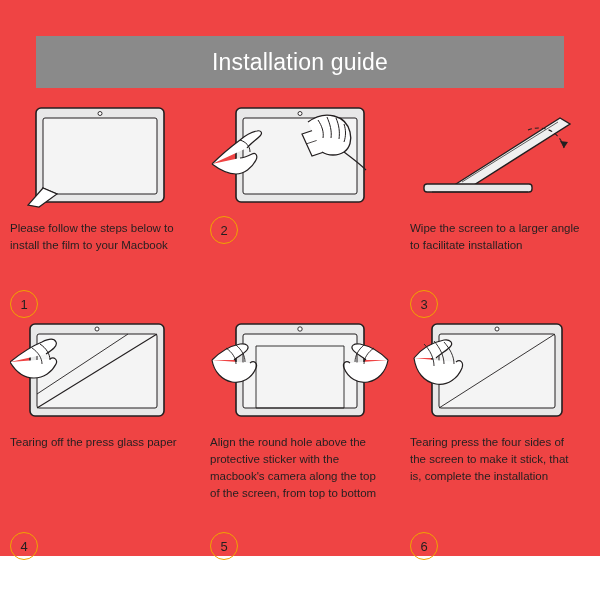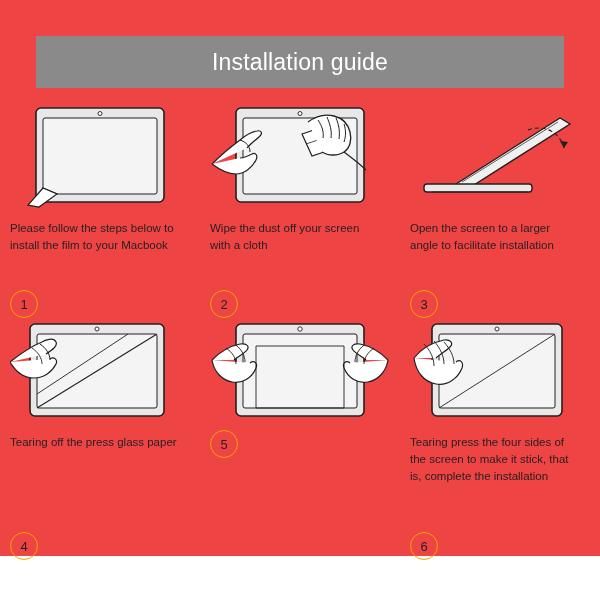--- a/index.html
+++ b/index.html
@@ -123,39 +123,38 @@
           <path d="M96 40 L120 32" fill="none" stroke="#231f20" stroke-width="0.8"></path>
 
           <path d="M98 18 C106 12 116 10 124 12 C132 14 138 20 140 28 C142 36 140 44 134 48 C128 52 118 52 112 48" fill="#ffffff" stroke="#231f20" stroke-width="1.3"></path>
           <path d="M108 16 C112 22 114 28 113 34" fill="none" stroke="#231f20" stroke-width="1"></path>
           <path d="M117 13 C120 20 122 27 121 34" fill="none" stroke="#231f20" stroke-width="1"></path>
           <path d="M126 14 C129 21 130 28 129 35" fill="none" stroke="#231f20" stroke-width="1"></path>
           <path d="M134 20 C136 26 136 32 134 38" fill="none" stroke="#231f20" stroke-width="1"></path>
           <path d="M134 48 C142 54 150 60 156 66" fill="none" stroke="#231f20" stroke-width="1.2"></path>
         </svg>
       </div>
-      <div class="caption">Wipe the dust off your screen with a cloth</div>
       <div class="step-badge">2</div>
     </div>
 
     <div class="cell">
       <div class="art">
         <svg width="180" height="110" viewBox="0 0 180 110">
 
           <path d="M46 80 L150 14 L160 20 L56 86 Z" fill="#f0f0f0" stroke="#231f20" stroke-width="1.4"></path>
           <path d="M52 78 L148 18" fill="none" stroke="#231f20" stroke-width="0.7"></path>
 
           <rect x="14" y="80" width="108" height="8" rx="3" ry="3" fill="#e8e8e8" stroke="#231f20" stroke-width="1.4"></rect>
           <path d="M22 88 L118 88" fill="none" stroke="#231f20" stroke-width="0.8"></path>
 
           <path d="M118 26 C134 20 150 28 154 44" fill="none" stroke="#231f20" stroke-width="1.1" stroke-dasharray="4 3"></path>
           <path d="M154 44 L150 37 L158 38 Z" fill="#231f20"></path>
         </svg>
       </div>
-      <div class="caption">Open the screen to a larger angle to facilitate installation</div>
+      <div class="caption">Wipe the screen to a larger angle to facilitate installation</div>
       <div class="step-badge">3</div>
     </div>
 
     <div class="cell row2">
       <div class="art">
         <svg width="180" height="110" viewBox="0 0 180 110">
           <rect x="20" y="6" width="134" height="92" rx="5" ry="5" fill="#e8e8e8" stroke="#231f20" stroke-width="1.6"></rect>
           <rect x="27" y="16" width="120" height="74" rx="2" ry="2" fill="#f4f4f4" stroke="#231f20" stroke-width="1"></rect>
           <circle cx="87" cy="11" r="2" fill="#ffffff" stroke="#231f20" stroke-width="0.9"></circle>
 
@@ -185,20 +184,21 @@
           <path d="M26 27 C32 32 35 38 35 44" fill="none" stroke="#231f20" stroke-width="0.9"></path>
 
           <path d="M178 42 C170 34 160 28 150 26 C144 25 140 28 143 32 C146 36 152 38 156 42" fill="#ffffff" stroke="#231f20" stroke-width="1.2"></path>
           <path d="M178 42 C176 54 168 62 158 64 C148 66 138 60 134 50 C132 45 136 42 140 45" fill="#ffffff" stroke="#231f20" stroke-width="1.2"></path>
           <path d="M164 30 C158 34 154 40 154 46" fill="none" stroke="#231f20" stroke-width="0.9"></path>
           <path d="M154 27 C148 32 145 38 145 44" fill="none" stroke="#231f20" stroke-width="0.9"></path>
 
           <path d="M46 28 L134 28 L134 90 L46 90 Z" fill="none" stroke="#231f20" stroke-width="0.9"></path>
         </svg>
       </div>
+      <div class="caption">Align the round hole above the protective sticker with the macbook's camera along the top of the screen, from top to bottom</div>
       <div class="step-badge">5</div>
     </div>
 
     <div class="cell row2">
       <div class="art">
         <svg width="180" height="110" viewBox="0 0 180 110">
           <rect x="22" y="6" width="130" height="92" rx="5" ry="5" fill="#e8e8e8" stroke="#231f20" stroke-width="1.6"></rect>
           <rect x="29" y="16" width="116" height="74" rx="2" ry="2" fill="#f4f4f4" stroke="#231f20" stroke-width="1"></rect>
           <circle cx="87" cy="11" r="2" fill="#ffffff" stroke="#231f20" stroke-width="0.9"></circle>
           <path d="M29 90 L145 16" fill="none" stroke="#231f20" stroke-width="0.9"></path>

